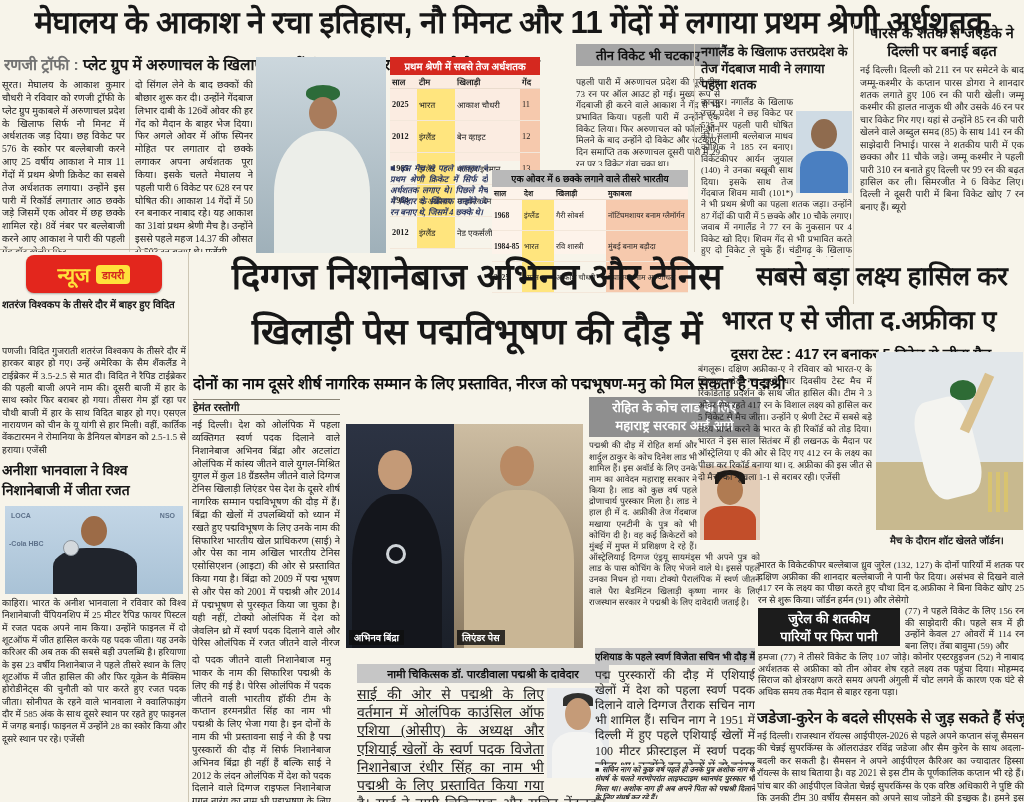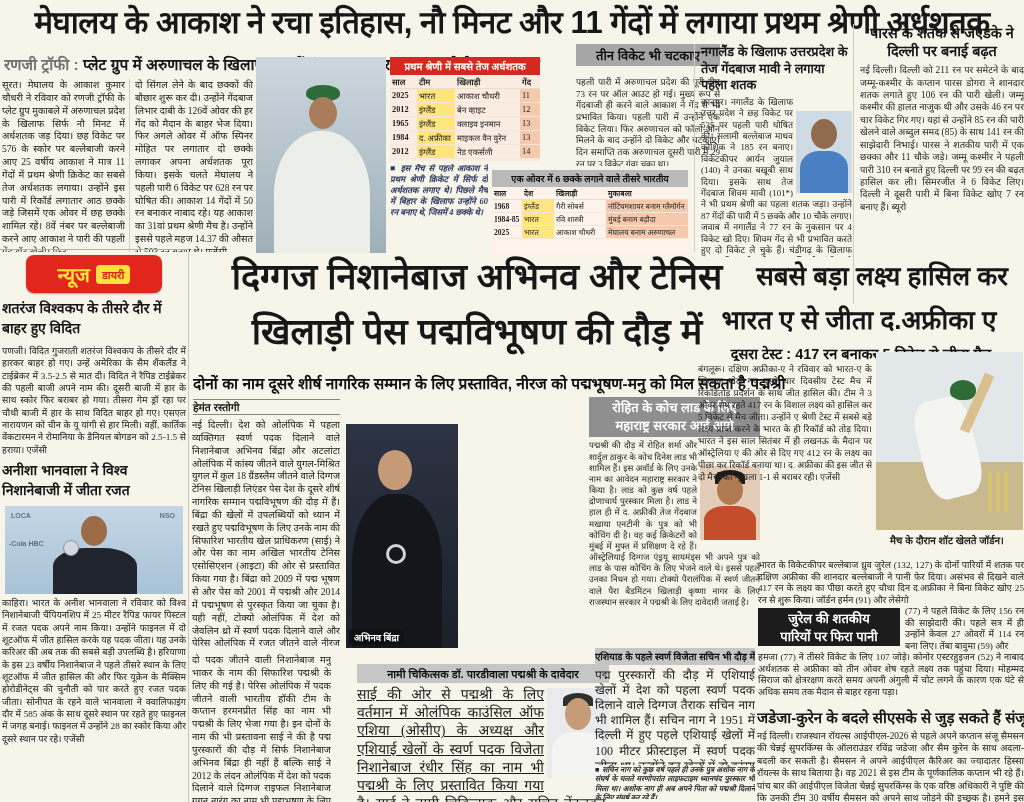--- a/index.html
+++ b/index.html
@@ -34,21 +34,21 @@
   #akash-photo .cap { position:absolute; left:50px; top:28px; width:34px; height:16px; background:#2d6b39; border-radius:50% 50% 40% 40%; }
   #akash-photo .head { position:absolute; left:53px; top:40px; width:28px; height:32px; background:#a97c5c; border-radius:50%; }
   #akash-photo .torso { position:absolute; left:18px; top:74px; width:96px; height:130px; background:#eceee9; border-radius:48% 48% 0 0; }
 
   
   #t1 { left:390px; top:57px; width:150px; height:104px; background:#fbece1; }
   .tbl-title { font:700 10px "Liberation Sans","DejaVu Sans",sans-serif; text-align:center; padding:2px 1px; }
   #t1 .tbl-title { background:#d5281f; color:#fff; }
   table.paper { width:100%; border-collapse:collapse; font-size:8.3px; }
   table.paper th { font-weight:700; text-align:left; padding:1px 2px; border-bottom:1px solid #eadcce;margin-top:48px; }
-  table.paper td { padding:1px 2px; border-bottom:1px solid #f3e7da; white-space:nowrap; overflow:hidden; }
+  table.paper td { padding:10px 2px; border-bottom:1px solid #f3e7da; white-space:nowrap; overflow:hidden; }
   .c-yellow { background:#ffe57e; }
   .c-salmon { background:#f6c9ad; }
   #t1-note { left:390px; top:164px; width:98px; height:90px; font-size:8.4px; line-height:1.3;
              font-style:italic; font-weight:700; color:#2e3a63; text-align:justify; overflow:hidden; }
 
   
   #three-box { left:544px; top:44px; width:144px; height:124px;margin-left:32px; }
   #three-box .bar { background:#a6a6a6; color:#111; font:700 13px "Liberation Sans","DejaVu Sans",sans-serif;
                     text-align:center; padding:2px 0; }
   #three-box .bd { font-size:9px; line-height:1.3; text-align:justify; overflow:hidden; height:100px; padding-top:11px; }
@@ -68,21 +68,21 @@
   #paras { left:853px; top:24px; width:171px; height:280px; border-left:1px solid #d4cdbd; padding-left:6px; }
   #paras h3 { font-size:14.5px; line-height:1.25; text-align:center; margin-bottom:4px; }
   #paras .bd { font-size:9.4px; line-height:1.32; text-align:justify; overflow:hidden; height:228px; }
 
   
   #nd-logo { left:26px; top:255px; width:136px; height:38px; background:#e3261d; border-radius:8px;
              display:flex; align-items:center; justify-content:center; gap:6px; box-shadow:0 1px 2px rgba(0,0,0,.3); }
   #nd-logo .main { color:#ffe13b; font:700 20px "Liberation Sans","DejaVu Sans",sans-serif; }
   #nd-logo .badge { background:#ffe13b; color:#d5281f; font:700 11px "Liberation Sans","DejaVu Sans",sans-serif;
                     padding:2px 6px; border-radius:4px; }
-  #vidit-h { left:2px; top:298px; width:184px; height:44px; font-size:14px; line-height:1.45; }
+  #vidit-h { left:2px; top:298px; width:184px; height:44px; font-size:10px; line-height:1.45; }
   #vidit-b { left:2px; top:345px; width:184px; height:113px; font-size:9.2px; }
   #anisha-h { left:2px; top:460px; width:184px; height:44px; font-size:14px; line-height:1.45; }
   #anisha-photo { left:5px; top:506px; width:178px; height:88px; background:linear-gradient(#c3d6e6,#a9c2d6); }
   #anisha-photo .ovl { position:absolute; font:700 7px "Liberation Sans","DejaVu Sans",sans-serif; color:#5d718a; }
   #anisha-photo .head { position:absolute; left:76px; top:10px; width:26px; height:30px; background:#9c6b47; border-radius:50%; }
   #anisha-photo .torso { position:absolute; left:48px; top:42px; width:84px; height:46px; background:#20242c; border-radius:40% 40% 0 0; }
   #anisha-photo .medal { position:absolute; left:58px; top:34px; width:16px; height:16px; background:#d4d9dd; border:1px solid #8d969e; border-radius:50%; }
   #anisha-b { left:2px; top:597px; width:184px; height:203px; font-size:9.2px; }
 
   
@@ -284,20 +284,25 @@
   <div class="abs hl nowrap" id="c-sub">दोनों का नाम दूसरे शीर्ष नागरिक सम्मान के लिए प्रस्तावित, नीरज को पद्मभूषण-मनु को मिल सकता है पद्मश्री</div>
   <div class="abs" id="c-byline">हेमंत रस्तोगी</div>
   <div class="abs body-txt" id="c-col1">नई दिल्ली। देश को ओलंपिक में पहला व्यक्तिगत स्वर्ण पदक दिलाने वाले निशानेबाज अभिनव बिंद्रा और अटलांटा ओलंपिक में कांस्य जीतने वाले युगल-मिश्रित युगल में कुल 18 ग्रैंडस्लैम जीतने वाले दिग्गज टेनिस खिलाड़ी लिएंडर पेस देश के दूसरे शीर्ष नागरिक सम्मान पद्मविभूषण की दौड़ में हैं। बिंद्रा की खेलों में उपलब्धियों को ध्यान में रखते हुए पद्मविभूषण के लिए उनके नाम की सिफारिश भारतीय खेल प्राधिकरण (साई) ने और पेस का नाम अखिल भारतीय टेनिस एसोसिएशन (आइटा) की ओर से प्रस्तावित किया गया है। बिंद्रा को 2009 में पद्म भूषण से और पेस को 2001 में पद्मश्री और 2014 में पद्मभूषण से पुरस्कृत किया जा चुका है। यही नहीं, टोक्यो ओलंपिक में देश को जेवलिन थ्रो में स्वर्ण पदक दिलाने वाले और पेरिस ओलंपिक में रजत जीतने वाले नीरज चोपड़ा के नाम की सिफारिश पद्मभूषण के लिए की गई है। नीरज को 2022 में पद्मश्री दिया जा चुका है। वहीं, पेरिस ओलंपिक में</div>
 
   <div class="photo" id="bindra">
     <div class="head"></div>
     <div class="suit"></div>
     <div class="medal"></div>
     <span class="chip">अभिनव बिंद्रा</span>
   </div>
+  <div class="photo" id="paes">
+    <div class="head"></div>
+    <div class="suit"></div>
+    <span class="chip">लिएंडर पेस</span>
+  </div>
 
   <div class="abs" id="lad">
     <div class="bar">
       <div>रोहित के कोच लाड के लिए</div>
       <div>महाराष्ट्र सरकार आई आगे</div>
     </div>
     <div class="bd">
       <div class="photo" id="lad-photo">
         <div class="hair"></div>
         <div class="head"></div>

